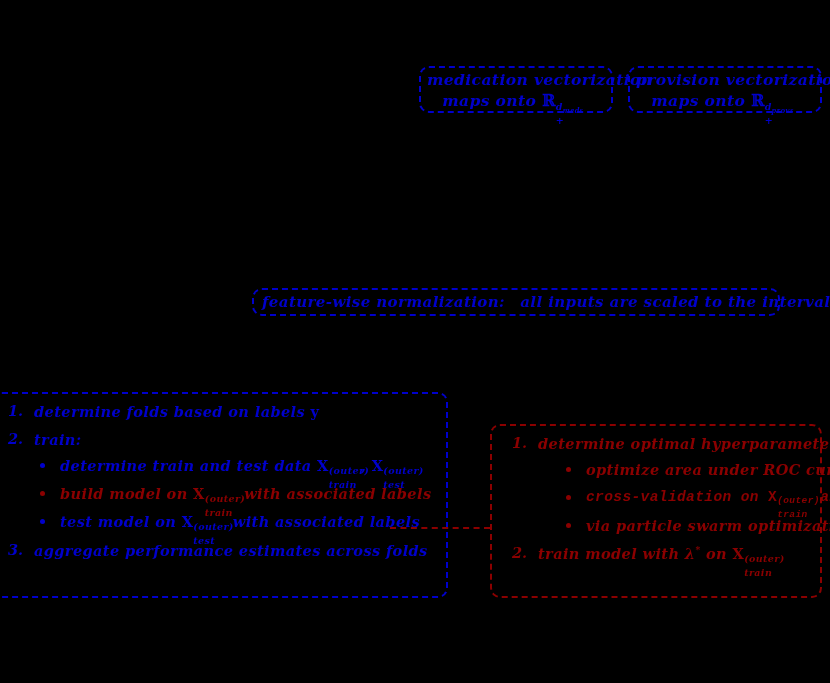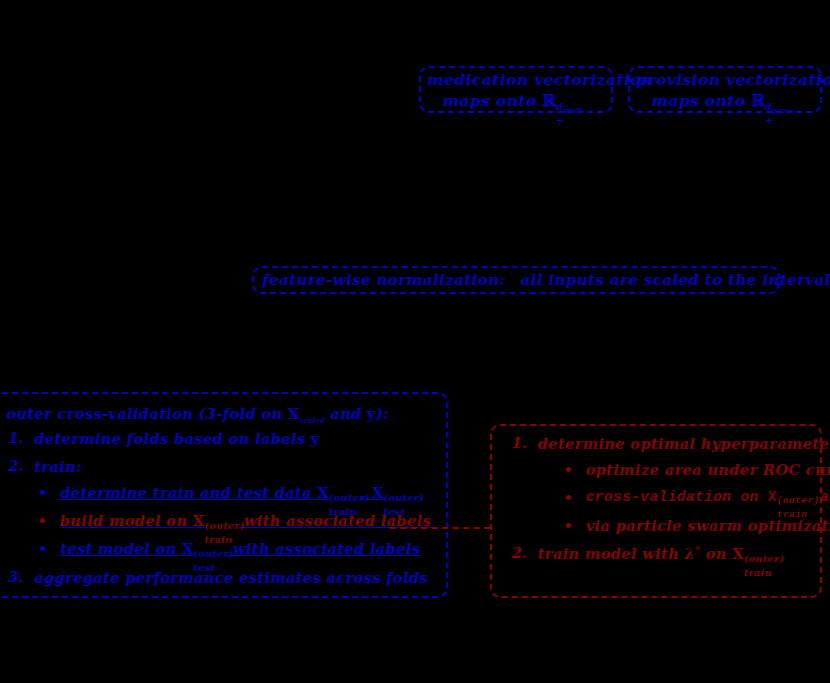--- a/index.html
+++ b/index.html
@@ -91,21 +91,21 @@
     margin-bottom: 9px;
   }
   ul.bulleted > li > .dot {
     position: absolute;
     left: 6px;
     top: 7px;
     width: 5px; height: 5px;
     border-radius: 50%;
     background: currentColor;
   }
-  .inner-indent { margin-left: 22px; text-decoration: underline; }
+  .inner-indent { margin-left: 22px; }
 
   
   .rightbox ol.numbered > li { padding-left: 36px; }
   .rightbox ol.numbered > li > .num { left: 10px; }
   .rightbox ul.bulleted { margin-left: 22px; }
 
   
   .mi { font-style: italic; }
   .mb { font-weight: bold; font-style: normal; }
   .mupr { font-style: normal; }
@@ -166,37 +166,31 @@
   </div>
 
   <div class="box blue vecbox" style="left:628px; top:66px; width:194px; height:47px;">
     <div class="mathline">provision vectorization</div>
     <div class="mathline">
       <span>maps onto</span>
       <span class="bbR">ℝ</span><span class="subsup"><span class="up"><span>d</span><sub class="sb">provs</sub></span><span class="dn">+</span></span><span class="spacer" style="width:34px"></span>
     </div>
   </div>
 
-  <div class="box blue normbox" style="left:252px; top:266px; width:528px; height:28px;">
+  <div class="box blue normbox" style="left:252px; top:288px; width:528px; height:28px;">
     <div class="mathline">
       <span>feature-wise normalization:</span>
       <span class="spacer" style="width:4px"></span>
       <span>all inputs are scaled to the interval</span>
       
     </div>
   </div>
 
   <div class="box blue procbox" style="left:-8px; top:392px; width:456px; height:206px;">
 
-    <div class="mathline hdr">
-      <span>outer cross-validation (3-fold on</span>
-      <span class="mb">X</span><sub class="sb">scaled</sub>
-      <span>and</span>
-      <span class="mb">y</span><span>):</span>
-    </div>
 
     <ol class="numbered">
 
       <li>
         <span class="num">1.</span>
         <span class="mathline">
           <span>determine folds based on labels</span>
           <span class="mb">y</span>
         </span>
       </li>

